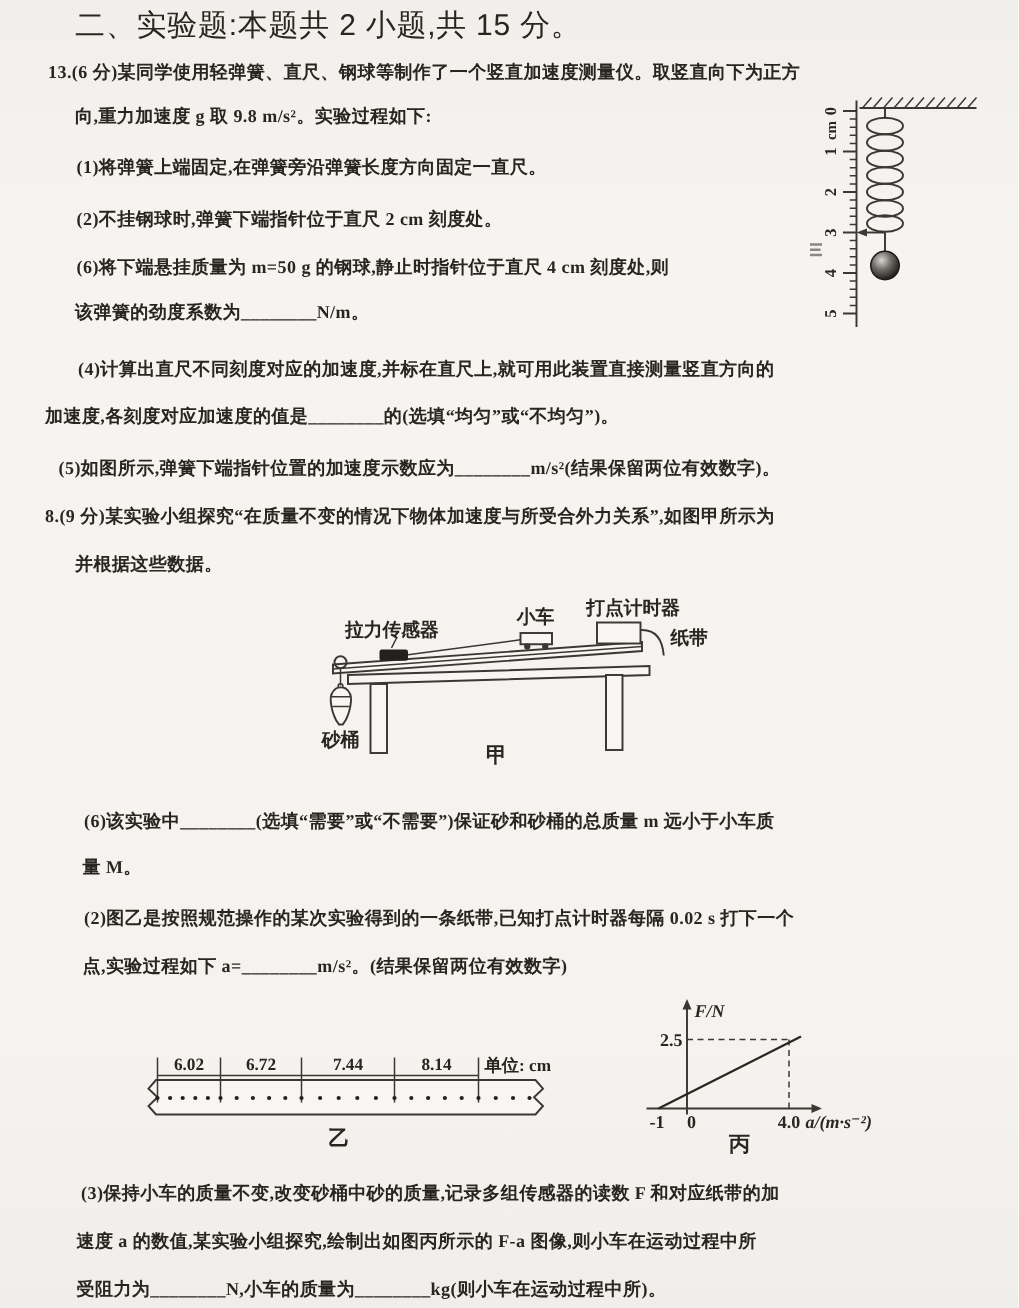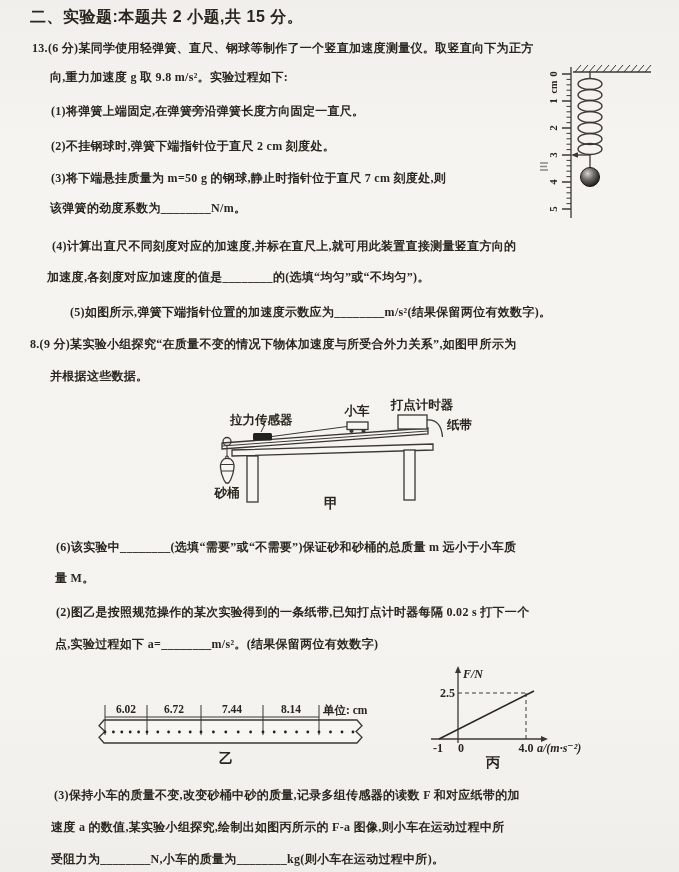--- a/index.html
+++ b/index.html
@@ -8,21 +8,21 @@
     background:linear-gradient(180deg,#f1efeb 0%,#f5f4f0 18%,#f4f3ef 80%,#f0eeea 100%);
     font-family:"Liberation Serif","DejaVu Serif",serif;
     color:#29261f;
   }
   .line{
     position:absolute;white-space:nowrap;
     font-size:12px;font-weight:700;letter-spacing:.3px;line-height:20px;
   }
   .hdr{
     font-family:"Liberation Sans","DejaVu Sans",sans-serif;
-    font-weight:700;font-size:16px;letter-spacing:.5px;
+    font-weight:400;font-size:20px;letter-spacing:.5px;margin-left:20px;
   }
   .fig{position:absolute;}
   svg text{
     font-family:"Liberation Serif","DejaVu Serif",serif;
     fill:#29261f;font-weight:600;
   }
   .ln{stroke:#3b3833;stroke-width:1.3;fill:none;}
   .thin{stroke:#3b3833;stroke-width:1;fill:none;}
   .solid{fill:#3b3833;}
   .whitefill{fill:#f7f6f2;stroke:#3b3833;stroke-width:1.3;}
@@ -30,25 +30,25 @@
 </style>
 </head>
 <body>
 
 <div class="line hdr" style="left:30px;top:7px">二、实验题:本题共 2 小题,共 15 分。</div>
 
 <div class="line" style="left:32px;top:38px">13.(6 分)某同学使用轻弹簧、直尺、钢球等制作了一个竖直加速度测量仪。取竖直向下为正方</div>
 <div class="line" style="left:50px;top:67px">向,重力加速度 g 取 9.8 m/s²。实验过程如下:</div>
 <div class="line" style="left:51px;top:101px">(1)将弹簧上端固定,在弹簧旁沿弹簧长度方向固定一直尺。</div>
 <div class="line" style="left:51px;top:136px">(2)不挂钢球时,弹簧下端指针位于直尺 2 cm 刻度处。</div>
-<div class="line" style="left:51px;top:168px">(3)将下端悬挂质量为 m=50 g 的钢球,静止时指针位于直尺 7 cm 刻度处,则</div>
+<div class="line" style="left:51px;top:168px">(6)将下端悬挂质量为 m=50 g 的钢球,静止时指针位于直尺 4 cm 刻度处,则</div>
 <div class="line" style="left:50px;top:198px">该弹簧的劲度系数为________N/m。</div>
 <div class="line" style="left:52px;top:236px">(4)计算出直尺不同刻度对应的加速度,并标在直尺上,就可用此装置直接测量竖直方向的</div>
-<div class="line" style="left:47px;top:267px">加速度,各刻度对应加速度的值是________的(选填“均匀”或“不均匀”)。</div>
-<div class="line" style="left:70px;top:302px">(5)如图所示,弹簧下端指针位置的加速度示数应为________m/s²(结果保留两位有效数字)。</div>
+<div class="line" style="left:30px;top:267px">加速度,各刻度对应加速度的值是________的(选填“均匀”或“不均匀”)。</div>
+<div class="line" style="left:39px;top:302px">(5)如图所示,弹簧下端指针位置的加速度示数应为________m/s²(结果保留两位有效数字)。</div>
 
 <div class="line" style="left:30px;top:334px">8.(9 分)某实验小组探究“在质量不变的情况下物体加速度与所受合外力关系”,如图甲所示为</div>
 <div class="line" style="left:50px;top:366px">并根据这些数据。</div>
 <div class="line" style="left:56px;top:537px">(6)该实验中________(选填“需要”或“不需要”)保证砂和砂桶的总质量 m 远小于小车质</div>
 <div class="line" style="left:55px;top:568px">量 M。</div>
 <div class="line" style="left:56px;top:602px">(2)图乙是按照规范操作的某次实验得到的一条纸带,已知打点计时器每隔 0.02 s 打下一个</div>
 <div class="line" style="left:55px;top:634px">点,实验过程如下 a=________m/s²。(结果保留两位有效数字)</div>
 <div class="line" style="left:54px;top:785px">(3)保持小车的质量不变,改变砂桶中砂的质量,记录多组传感器的读数 F 和对应纸带的加</div>
 <div class="line" style="left:51px;top:817px">速度 a 的数值,某实验小组探究,绘制出如图丙所示的 F-a 图像,则小车在运动过程中所</div>
 <div class="line" style="left:51px;top:849px">受阻力为________N,小车的质量为________kg(则小车在运动过程中所)。</div>

